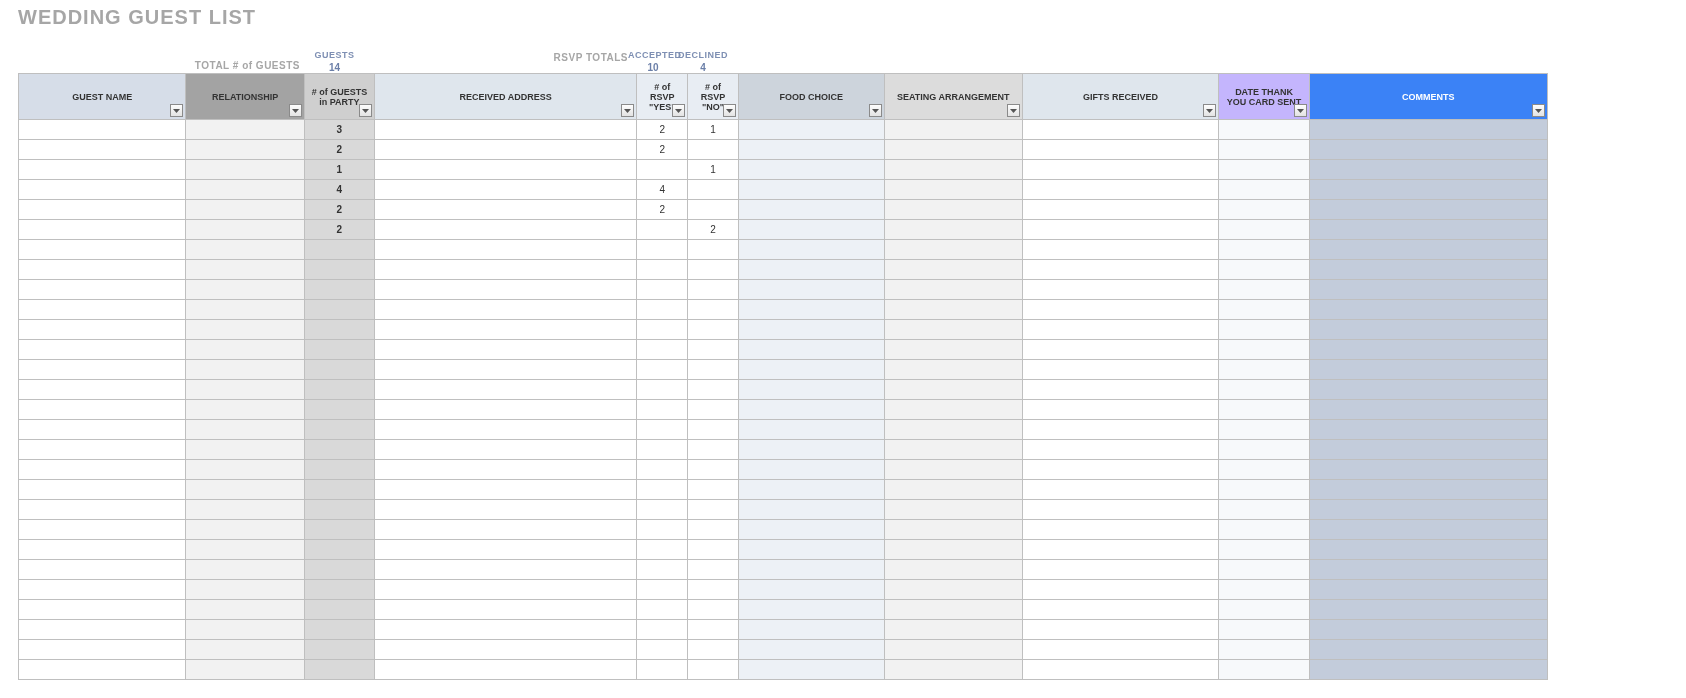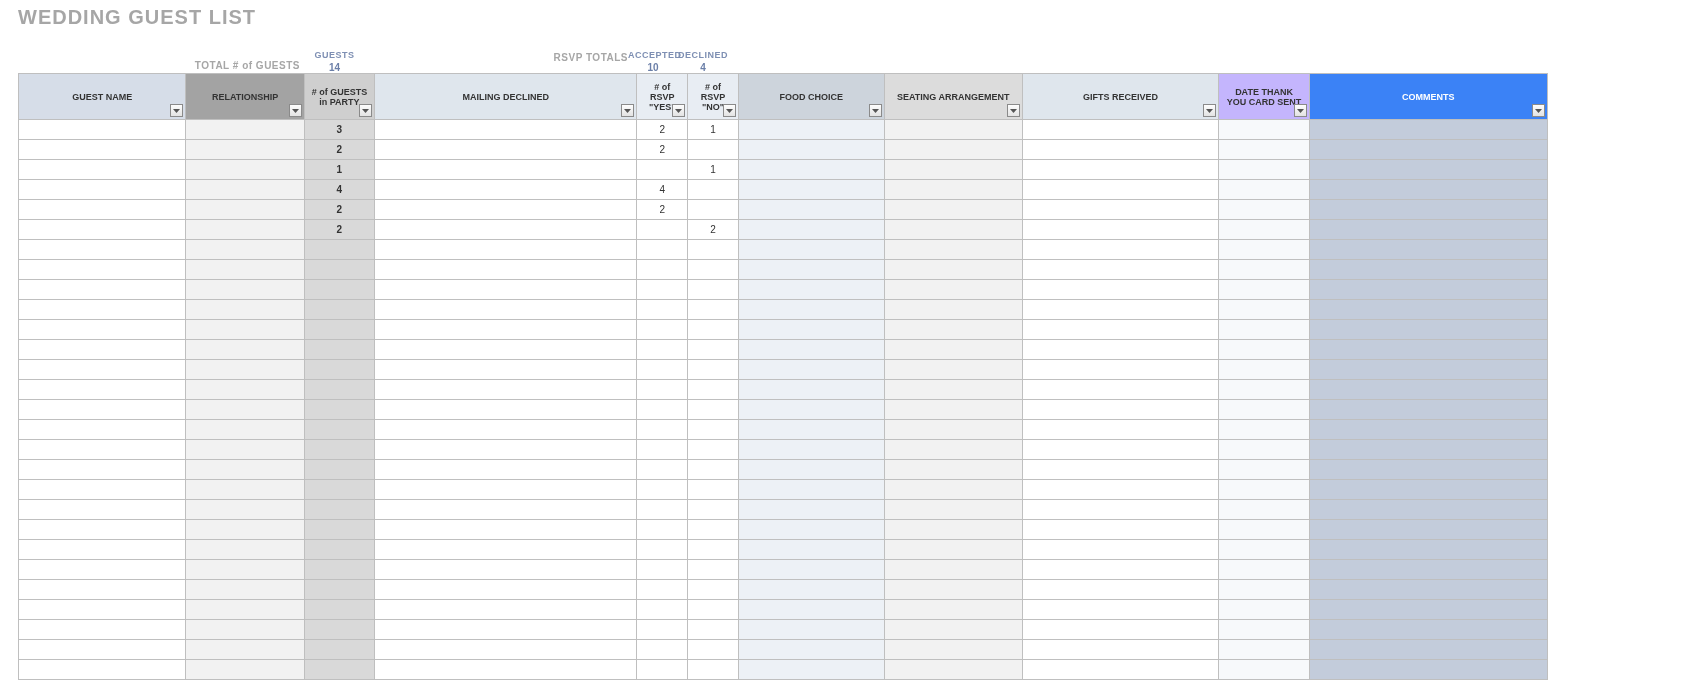--- a/index.html
+++ b/index.html
@@ -97,21 +97,21 @@
         <th class="c-rel"><span>RELATIONSHIP</span><span class="filter">
               <svg viewBox="0 0 7 4">
                 <polygon points="0,0 7,0 3.5,4" fill="#555"></polygon>
               </svg>
             </span></th>
         <th class="c-party center"><span># of GUESTS in PARTY</span><span class="filter">
               <svg viewBox="0 0 7 4">
                 <polygon points="0,0 7,0 3.5,4" fill="#555"></polygon>
               </svg>
             </span></th>
-        <th class="c-mail"><span>MAILING DECLINED</span><span class="filter">
+        <th class="c-mail"><span>RECEIVED ADDRESS</span><span class="filter">
               <svg viewBox="0 0 7 4">
                 <polygon points="0,0 7,0 3.5,4" fill="#555"></polygon>
               </svg>
             </span></th>
         <th class="c-yes center"><span># of RSVP "YES"</span><span class="filter">
               <svg viewBox="0 0 7 4">
                 <polygon points="0,0 7,0 3.5,4" fill="#555"></polygon>
               </svg>
             </span></th>
         <th class="c-no center"><span># of RSVP "NO"</span><span class="filter">

